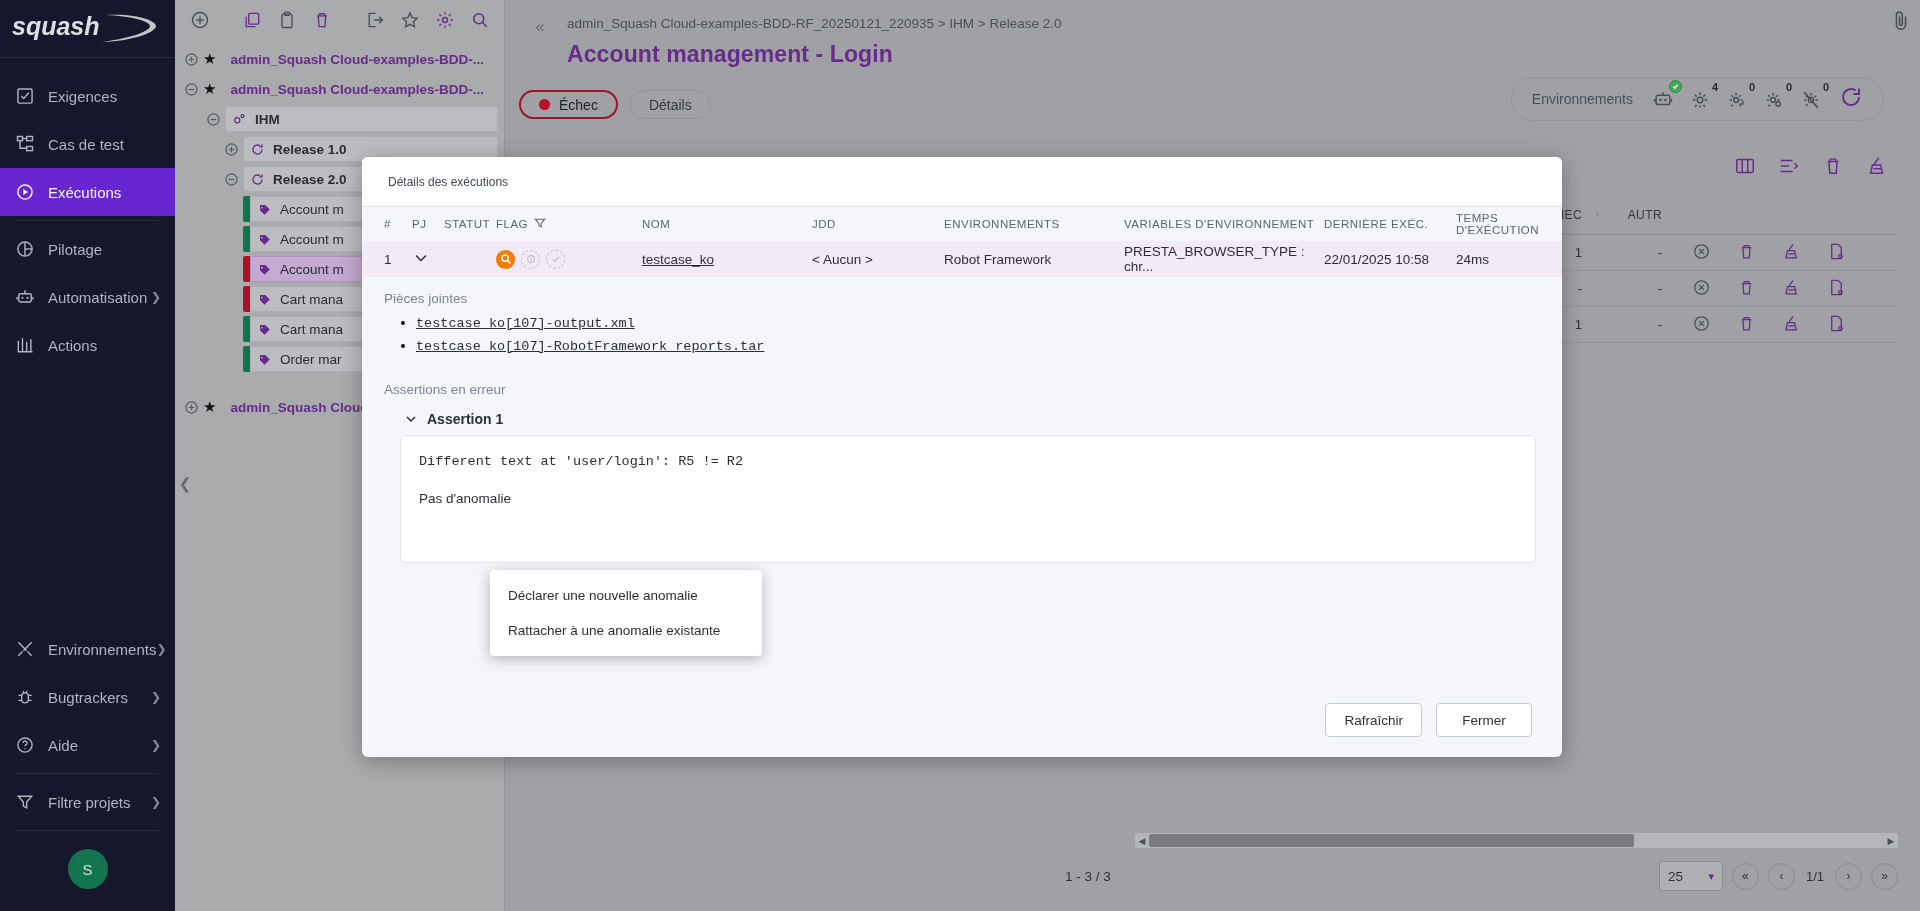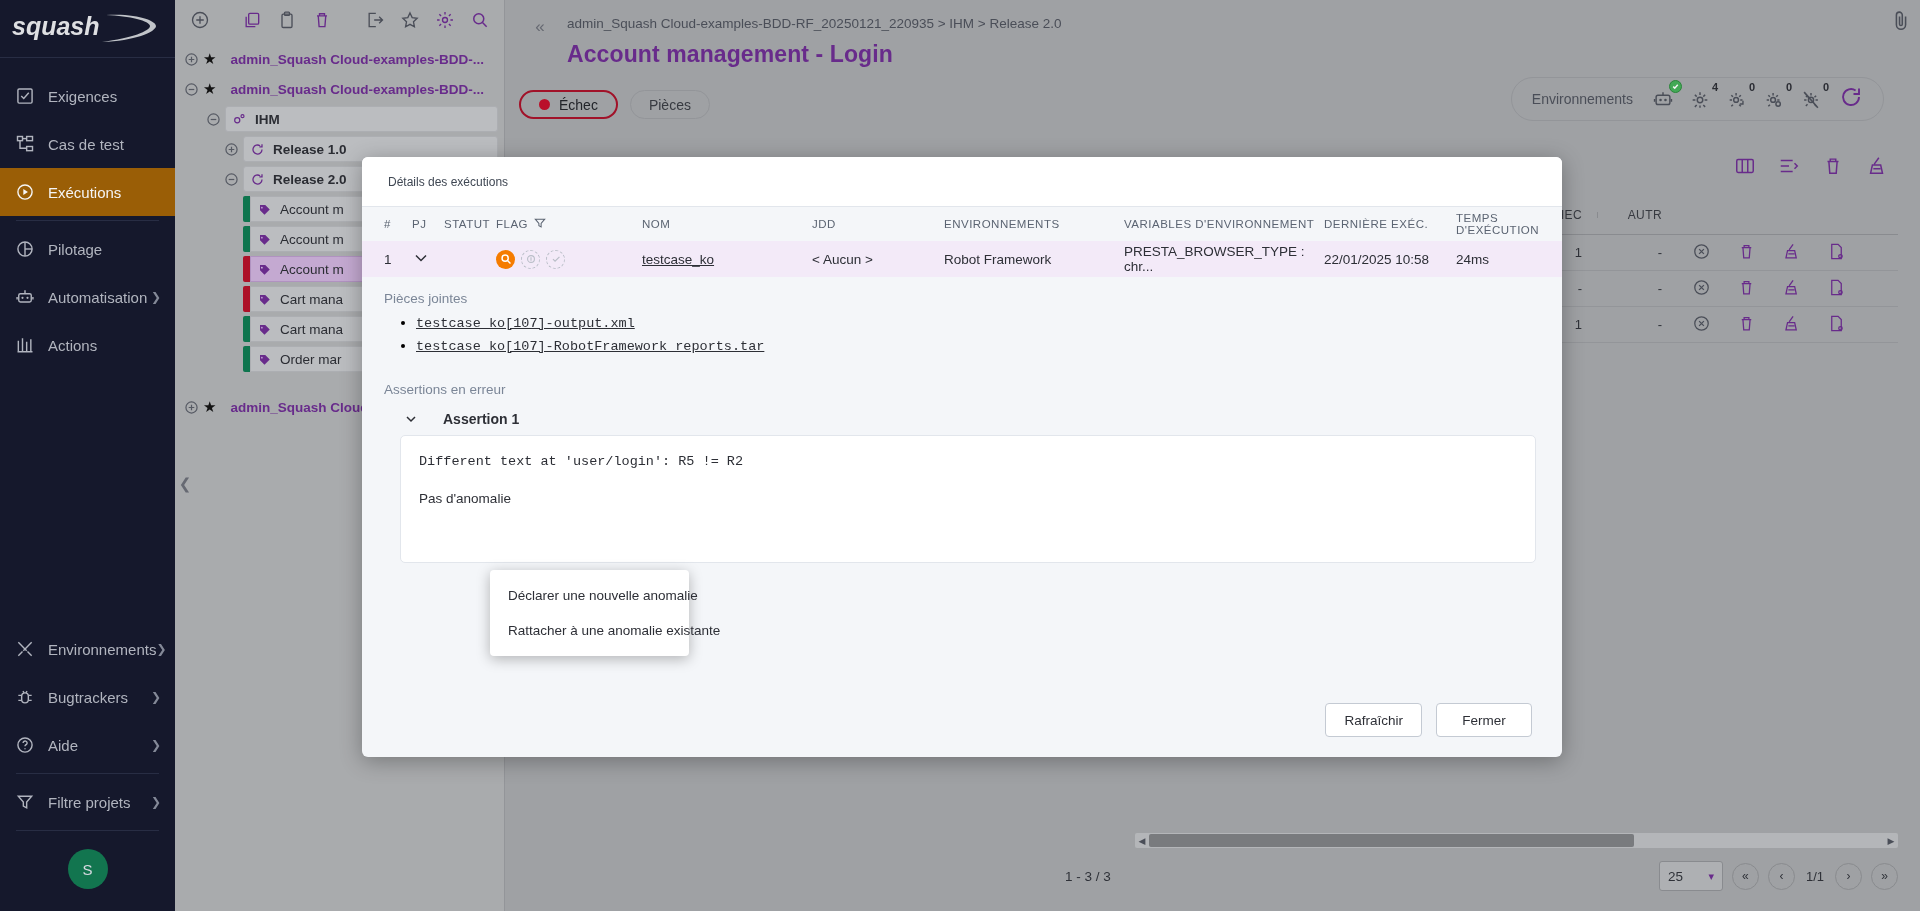--- a/index.html
+++ b/index.html
@@ -22,21 +22,21 @@
     height: 58px; display: flex; align-items: center; padding-left: 10px;
     border-bottom: 1px solid #2a2f47;
   }
   .logo-svg { width: 150px; height: 40px; }
   .nav-group { padding-top: 14px; }
   .nav-item {
     display: flex; align-items: center; height: 48px;
     padding: 0 14px; color: #b9bcc7; font-size: 15px; cursor: pointer;
     position: relative;
   }
-  .nav-item.active { background: #a16207; color: #fff; }
+  .nav-item.active { background: #6d28d9; color: #fff; }
   .nav-ico {
     width: 22px; height: 22px; margin-right: 12px; flex: 0 0 22px;
     display: flex; align-items: center; justify-content: center;
   }
   .nav-ico svg { width: 20px; height: 20px; }
   .nav-label { flex: 1; white-space: nowrap; }
   .nav-chev { font-size: 12px; color: #8a8f9f; }
   .nav-sep { height: 1px; background: #2a2f47; margin: 4px 16px; }
   .sidebar-spacer { flex: 1; }
   .avatar {
@@ -233,37 +233,37 @@
   .flag-o.dash { border: 1.5px dashed #b9bec7; }
   .flag-o svg { width: 12px; height: 12px; }
   .tc-link { color: #2d2f36; text-decoration: underline; cursor: pointer; }
 
   .sec-label { font-size: 13.5px; color: #7b8697; padding: 14px 22px 4px 22px; }
   .att-list { margin: 4px 0 0 54px; font-family: Liberation Mono, monospace; }
   .att-list li { list-style: disc; margin-bottom: 5px; }
   .att-link { font-size: 13.5px; color: #2d2f36; text-decoration: underline; cursor: pointer; }
 
   .assert-head {
-    display: flex; align-items: center; gap: 25px;
+    display: flex; align-items: center; gap: 9px;
     padding: 10px 0 8px 42px; font-size: 14px; color: #2d2f36; font-weight: bold;
     cursor: pointer;
   }
   .assert-head svg { width: 14px; height: 14px; }
   .assert-card {
     margin: 0 26px 0 38px; background: #fff; border: 1px solid #e2e6ec;
     border-radius: 5px; padding: 18px 18px 22px 18px; min-height: 128px;
   }
   .assert-text { font-family: "Liberation Mono", monospace; font-size: 13.5px; color: #2d2f36; }
   .anom-row { display: flex; align-items: center; gap: 12px; margin-top: 28px; }
   .anom-label { font-size: 12.5px; letter-spacing: .6px; color: #8b2fb8; font-weight: bold; }
   .anom-add { width: 20px; height: 20px; cursor: pointer; }
   .anom-none { font-size: 13.5px; color: #2d2f36; margin-top: 22px; }
 
   .ctx-menu {
-    position: absolute; left: 128px; top: 363px; width: 199px;
+    position: absolute; left: 128px; top: 363px; width: 272px;
     background: #fff; border-radius: 4px; box-shadow: 0 3px 14px rgba(0,0,0,0.28);
     padding: 8px 0; z-index: 80;
   }
   .ctx-item {
     padding: 10px 18px; font-size: 13.5px; color: #2d2f36; cursor: pointer;
     white-space: nowrap;
   }
 
   .modal-foot {
     height: 74px; display: flex; align-items: center; justify-content: flex-end;
@@ -648,21 +648,21 @@
         <div class="page-title">Account management - Login</div>
       </div>
     </div>
 
     <div class="chips-row">
       <div class="chip fail">
         <span class="chip-dot"></span>
         <span>Échec</span>
       </div>
       <div class="chip done">
-        <span>Pièces</span>
+        <span>Détails</span>
       </div>
     </div>
 
     <div class="env-box">
       <span class="env-label">Environnements</span>
       <span class="env-ico">
         <svg viewBox="0 0 24 24" fill="none" stroke="#4e525c" stroke-width="1.6">
           <rect x="4.5" y="8" width="15" height="10" rx="2"></rect>
           <circle cx="9.3" cy="13" r="1.4" fill="#4e525c" stroke="none"></circle>
           <circle cx="14.7" cy="13" r="1.4" fill="#4e525c" stroke="none"></circle>

